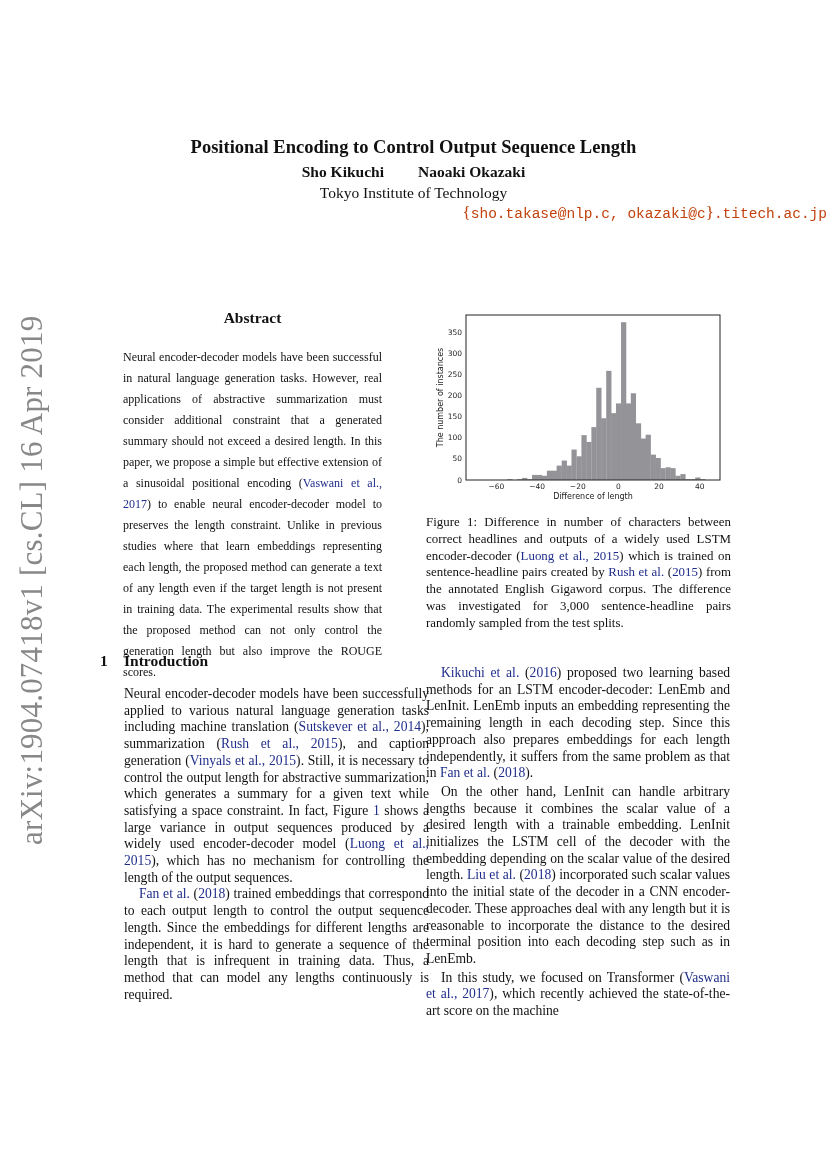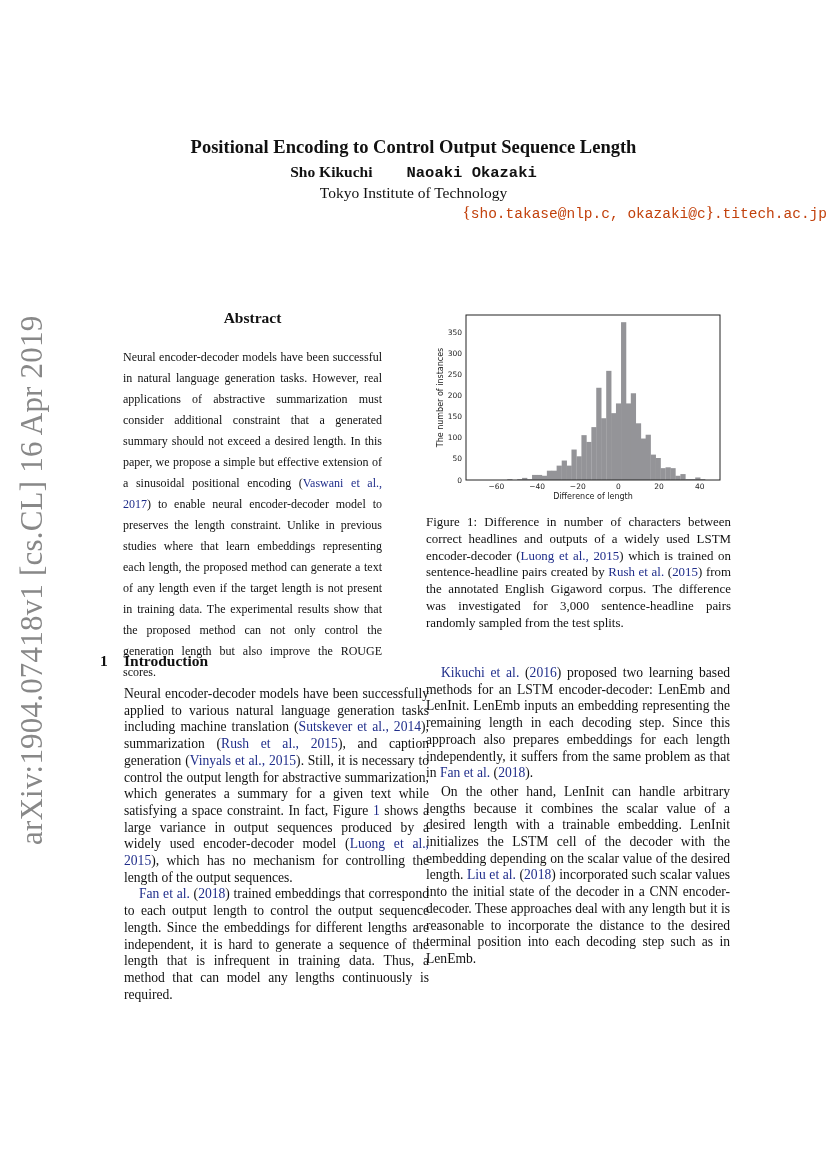--- a/index.html
+++ b/index.html
@@ -2,21 +2,21 @@
 <html><head>
 <meta charset="utf-8">
 <style>
   html, body { margin: 0; padding: 0; background: #ffffff; }
   body { width: 827px; height: 1170px; position: relative; overflow: hidden;
          font-family: "Liberation Serif", "DejaVu Serif", serif; color: #111; }
   .abs { position: absolute; }
   .title { left: 0; width: 827px; top: 94px; text-align: center; font-weight: bold; font-size: 18.5px; margin-top: 43px; }
   .authors { left: 0; width: 827px; top: 163px; text-align: center; font-weight: bold; font-size: 15.5px; }
   .authors span { display: inline-block; }
-  .authors .a2 { margin-left: 34px; font-family: Liberation Mono, monospace; }
+  .authors .a2 { margin-left: 34px; }
   .affil { left: 0; width: 827px; top: 184px; text-align: center; font-size: 15.5px; }
   .email { left: 0; width: 827px; top: 203px; text-align: right; font-size: 14.5px;
            font-family: "Liberation Mono", "DejaVu Sans Mono", monospace; color: #c2410c; }
   .email .br { font-family: "Liberation Serif", serif; font-size: 17px; }
   .arxiv { left: 14px; top: 845px; transform-origin: 0 0; transform: rotate(-90deg);
            font-size: 31px; color: #888; white-space: nowrap; letter-spacing: 0.2px; }
   .abs-heading { left: 110px; width: 285px; top: 309px; text-align: center; font-weight: bold; font-size: 15.5px; }
   .para { font-size: 13.6px; line-height: 16.7px; text-align: justify; }
   .abstract { left: 123px; width: 259px; top: 347px; font-size: 12px; line-height: 21px; }
   .cite { color: #1f2d8a; }
@@ -118,13 +118,14 @@
 <div class="abs sec-heading"><span class="num">1</span><span>Introduction</span></div>
 
 <div class="abs col-left" style="top:686px;">
   <p class="para"><span>Neural encoder-decoder models have been successfully applied to various natural language generation tasks including machine translation (</span><span class="cite">Sutskever et al., 2014</span><span>), summarization (</span><span class="cite">Rush et al., 2015</span><span>), and caption generation (</span><span class="cite">Vinyals et al., 2015</span><span>). Still, it is necessary to control the output length for abstractive summarization, which generates a summary for a given text while satisfying a space constraint. In fact, Figure </span><span class="cite">1</span><span> shows a large variance in output sequences produced by a widely used encoder-decoder model (</span><span class="cite">Luong et al., 2015</span><span>), which has no mechanism for controlling the length of the output sequences.</span></p>
   <p class="para indent"><span class="cite">Fan et al.</span><span> (</span><span class="cite">2018</span><span>) trained embeddings that correspond to each output length to control the output sequence length. Since the embeddings for different lengths are independent, it is hard to generate a sequence of the length that is infrequent in training data. Thus, a method that can model any lengths continuously is required.</span></p>
 </div>
 
 <div class="abs col-right" style="top:665px;">
   <p class="para indent"><span class="cite">Kikuchi et al.</span><span> (</span><span class="cite">2016</span><span>) proposed two learning based methods for an LSTM encoder-decoder: LenEmb and LenInit. LenEmb inputs an embedding representing the remaining length in each decoding step. Since this approach also prepares embeddings for each length independently, it suffers from the same problem as that in </span><span class="cite">Fan et al.</span><span> (</span><span class="cite">2018</span><span>).</span></p>
   <p class="para indent" style="margin-top:2px;"><span>On the other hand, LenInit can handle arbitrary lengths because it combines the scalar value of a desired length with a trainable embedding. LenInit initializes the LSTM cell of the decoder with the embedding depending on the scalar value of the desired length. </span><span class="cite">Liu et al.</span><span> (</span><span class="cite">2018</span><span>) incorporated such scalar values into the initial state of the decoder in a CNN encoder-decoder. These approaches deal with any length but it is reasonable to incorporate the distance to the desired terminal position into each decoding step such as in LenEmb.</span></p>
+  <p class="para indent" style="margin-top:2px;"><span>In this study, we focused on Transformer (</span><span class="cite">Vaswani et al., 2017</span><span>), which recently achieved the state-of-the-art score on the machine</span></p>
 </div>
 
 </body></html>

